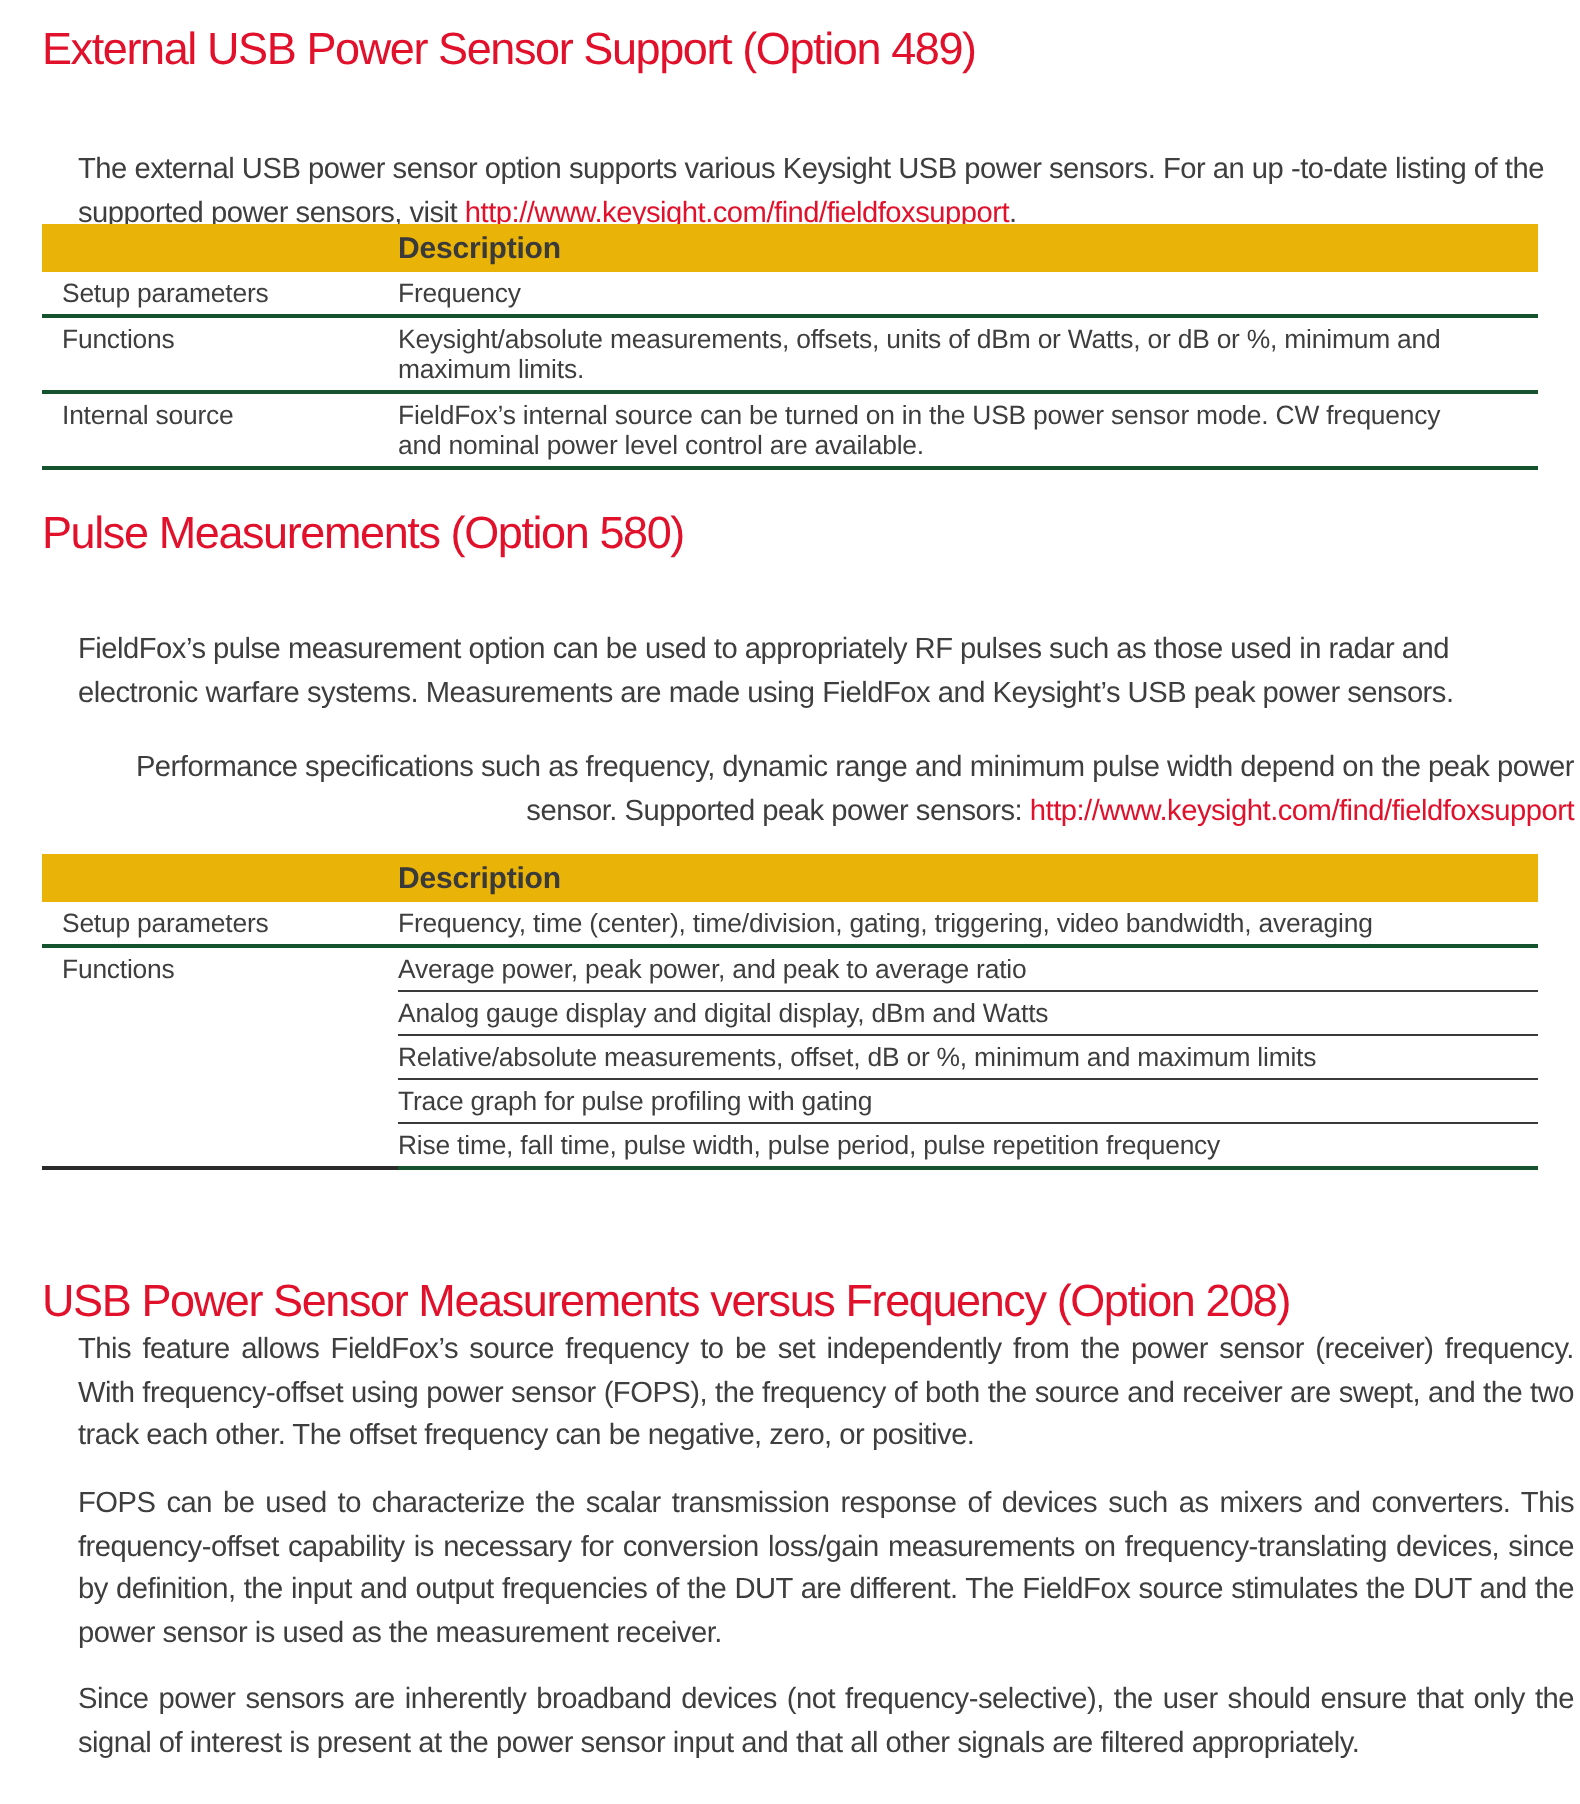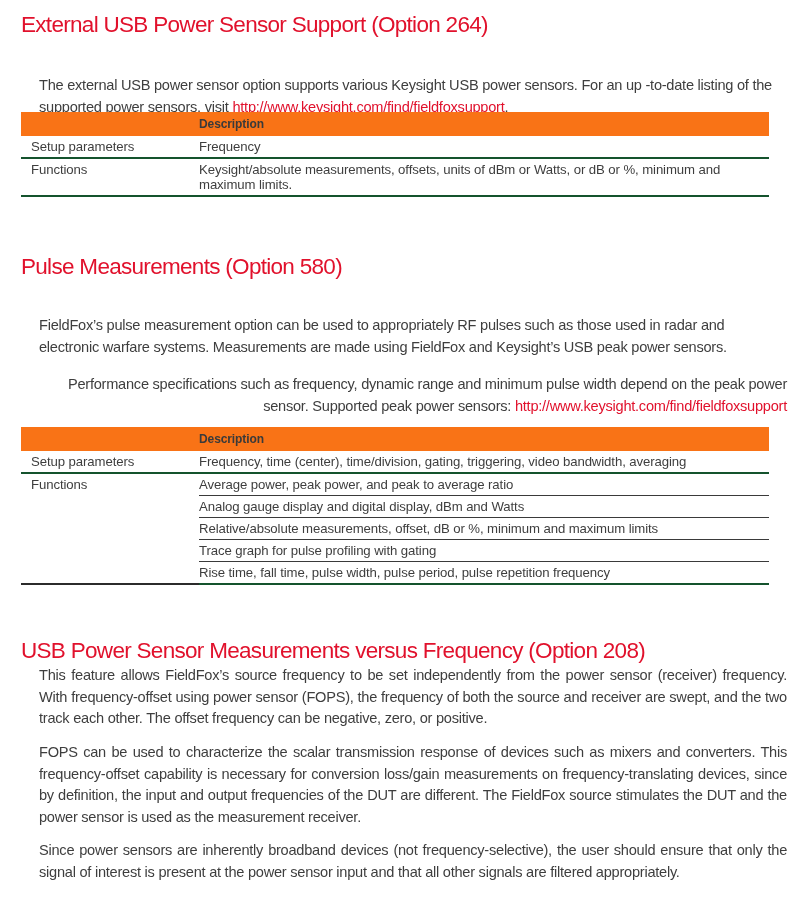--- a/index.html
+++ b/index.html
@@ -17,51 +17,55 @@
     margin: 18px; position: absolute; left: 0; width: 748px;
     font-size: 14.6px; line-height: 21.5px; letter-spacing: -0.25px; color: #3e3e3e;
   }
   p.justify { text-align: justify; text-align-last: left; }
   a.link { color: #e1112c; text-decoration: none; }
   table.spec {
     position: absolute; left: 0; width: 748px; border-collapse: collapse;
     font-size: 13.2px; color: #3e3e3e; letter-spacing: -0.1px;
   }
   table.spec th {
-    background: #f97316; text-align: left; font-weight: bold; color: #3a3a3a;
-    height: 24px; padding: 0 0 0 0; font-size: 12px;
+    background: #eab308; text-align: left; font-weight: bold; color: #3a3a3a;
+    height: 24px; padding: 0 0 0 0; font-size: 15px;
   }
   table.spec th.c1 { width: 168px; }
   table.spec td { vertical-align: top; padding: 3px 0 3px 0; line-height: 15px; }
   table.spec td.c1 { width: 168px; padding-left: 10px; }
   table.spec tr.line-thick td { border-bottom: 2px solid #14532d; }
   table.spec tr.line-thin td.c2 { border-bottom: 1.5px solid #3a3a3a; }
   table.spec th.c2 { padding-left: 0; }
 </style>
 </head>
 <body>
 
 <div class="page">
 
-  <h2 style="top:12px;">External USB Power Sensor Support (Option 264)</h2>
+  <h2 style="top:12px;">External USB Power Sensor Support (Option 489)</h2>
   <p class="body" style="top:57px;"><span>The external USB power sensor option supports various Keysight USB power sensors. For an up -to-date listing of the supported power sensors, visit </span><a class="link">http://www.keysight.com/find/fieldfoxsupport</a><span>.</span></p>
 
   <table class="spec" style="top:112px;">
     <tbody>
         <tr>
       <th class="c1"></th>
       <th class="c2">Description</th>
     </tr>
     <tr class="line-thick">
       <td class="c1">Setup parameters</td>
       <td class="c2">Frequency</td>
     </tr>
     <tr class="line-thick">
       <td class="c1">Functions</td>
       <td class="c2" style="padding-right:40px;">Keysight/absolute measurements, offsets, units of dBm or Watts, or dB or %, minimum and maximum limits.</td>
+    </tr>
+    <tr class="line-thick">
+      <td class="c1">Internal source</td>
+      <td class="c2" style="padding-right:40px;">FieldFox’s internal source can be turned on in the USB power sensor mode. CW frequency and nominal power level control are available.</td>
     </tr>
   </tbody>
     </table>
 
   <h2 style="top:254px;">Pulse Measurements (Option 580)</h2>
   <p class="body" style="top:297px;">FieldFox’s pulse measurement option can be used to appropriately RF pulses such as those used in radar and electronic warfare systems. Measurements are made using FieldFox and Keysight’s USB peak power sensors.</p>
   <p class="body" style="top:356px;text-align:right;"><span>Performance specifications such as frequency, dynamic range and minimum pulse width depend on the peak power sensor. Supported peak power sensors: </span><a class="link">http://www.keysight.com/find/fieldfoxsupport</a></p>
 
   <table class="spec" style="top:427px;">
     <tbody>

